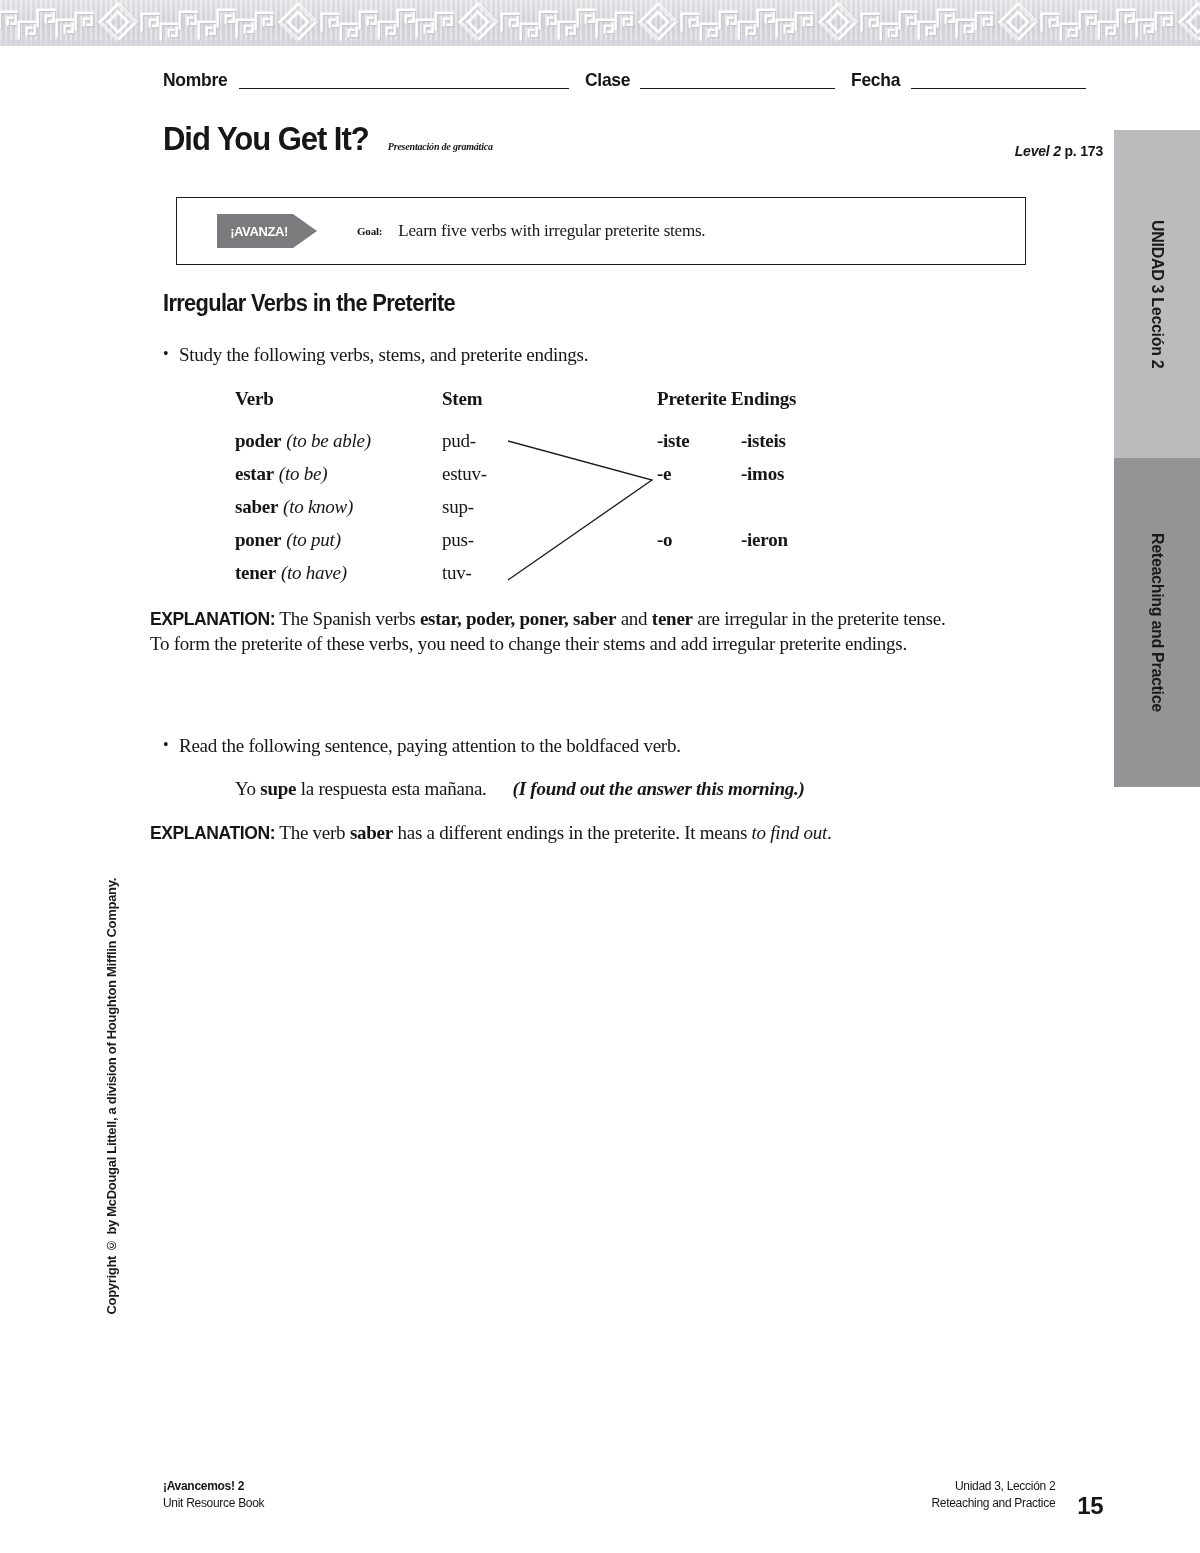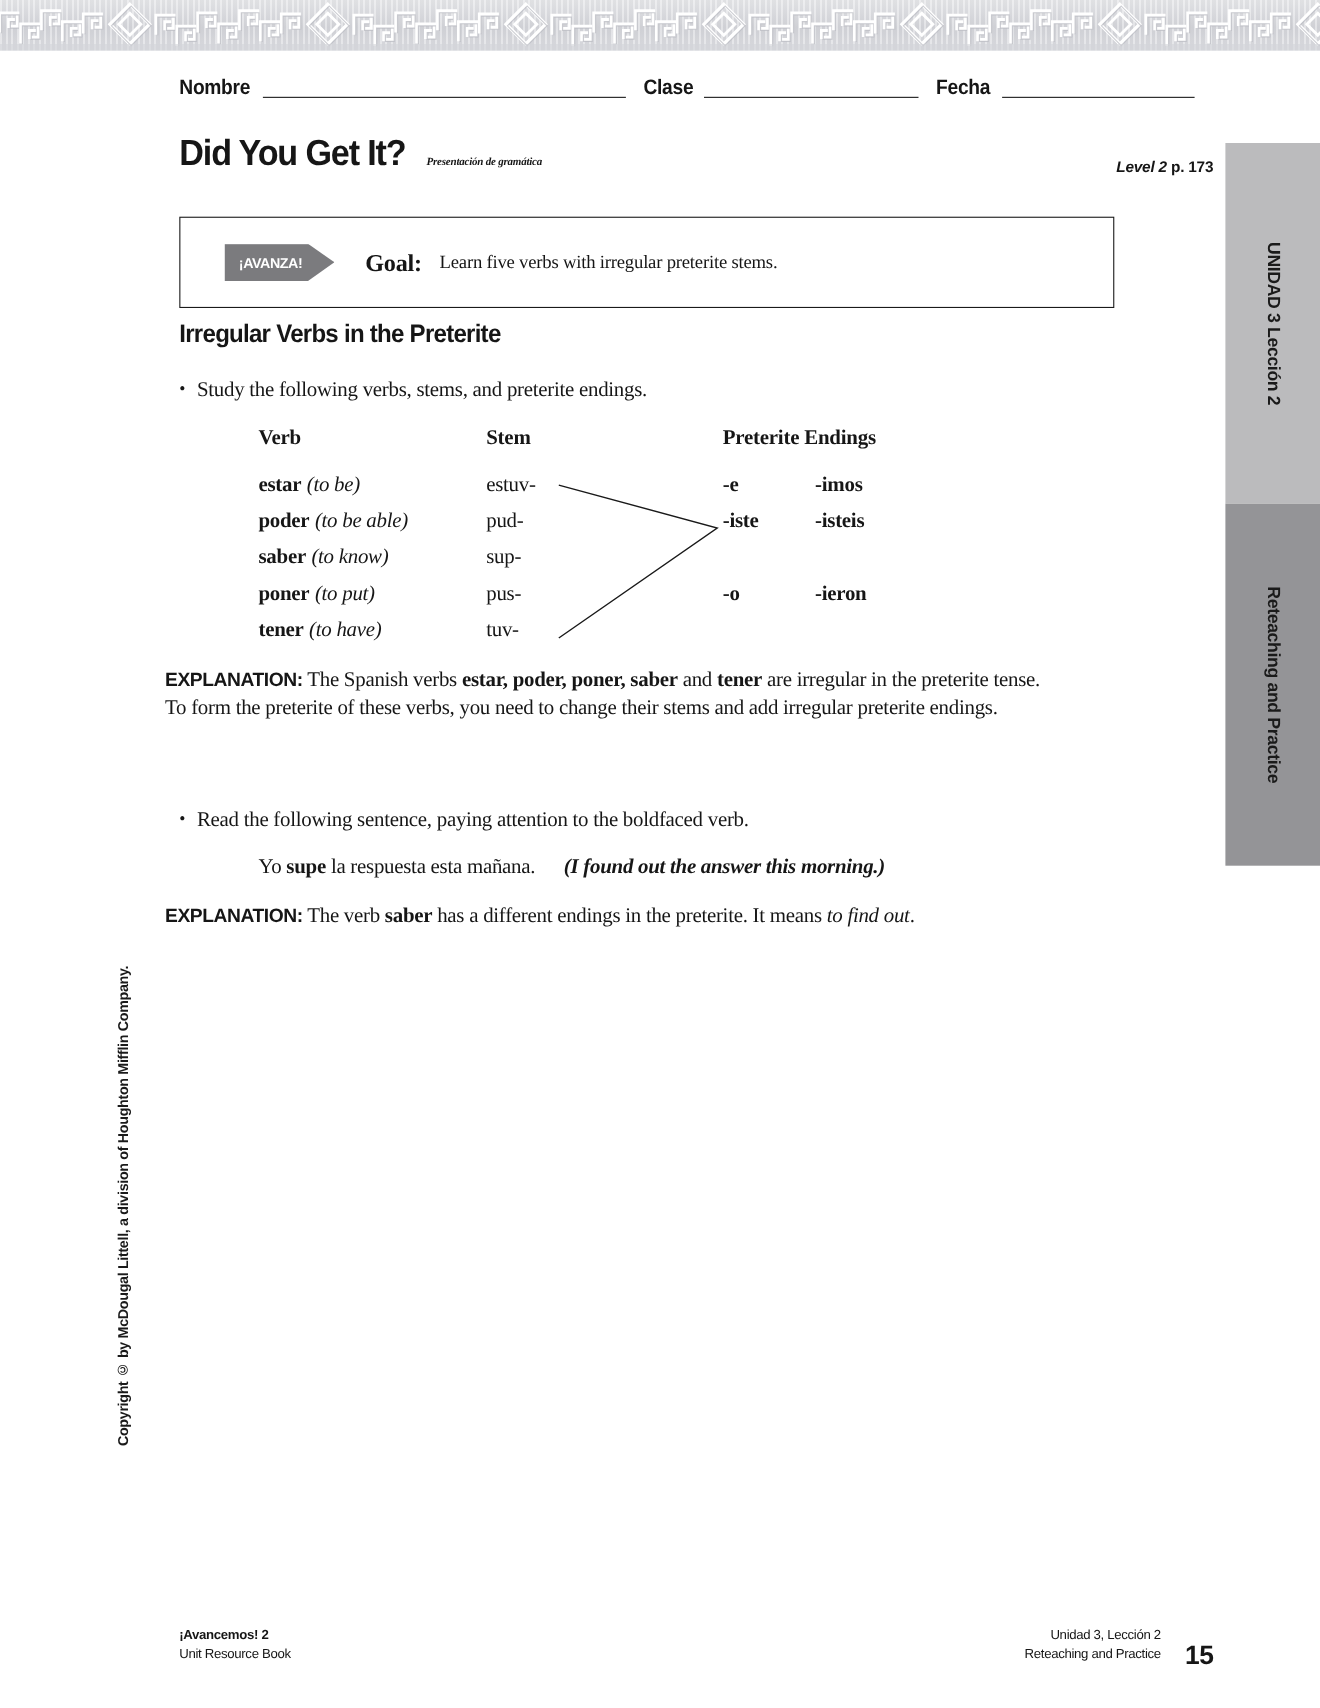--- a/index.html
+++ b/index.html
@@ -95,22 +95,22 @@
     font-weight: bold;
     white-space: nowrap;
     letter-spacing: -0.2px;
   }
   #level-ref .lvl { font-style: italic; }
   #level-ref .pg  { font-weight: bold; font-style: normal; }
 
   
   #goal-box {
     position: absolute;
-    left: 163px; top: 197px;
-    width: 850px; height: 83px;
+    left: 176px; top: 197px;
+    width: 850px; height: 68px;
     border: 1.5px solid #1a1a1a;
     box-sizing: border-box;
     display: flex;
     align-items: center;
   }
   #avanza-badge {
     position: relative;
     margin-left: 40px;
     width: 100px; height: 34px;
     flex: none;
@@ -127,23 +127,23 @@
     transform: translateY(-50%);
     width: 76px;
     text-align: center;
     color: #ffffff;
     font-family: "Liberation Sans", sans-serif;
     font-weight: bold;
     font-size: 13px;
     letter-spacing: -0.4px;
   }
   #goal-label {
-    margin-left: 28px;
-    font-weight: bold;
-    font-size: 22px;
+    margin-left: 40px;
+    font-weight: bold;
+    font-size: 11px;
     letter-spacing: -0.2px;
   }
   #goal-text {
     margin-left: 16px;
     font-size: 17px;
     letter-spacing: -0.2px;
   }
 
   
   #section-heading {
@@ -407,31 +407,31 @@
 </div>
 
 <div id="verb-table">
   <div class="row hrow">
     <div class="col-verb hdr">Verb</div>
     <div class="col-stem hdr">Stem</div>
     <div class="hdr">Preterite Endings</div>
   </div>
 
   <div class="row brow">
+    <div class="col-verb"><span class="vb">poder</span><span class="gl">(to be able)</span></div>
+    <div class="col-stem stem">pud-</div>
+    <div class="col-end1 end">-iste</div>
+    <div class="col-end2 end">-isteis</div>
+  </div>
+
+  <div class="row brow">
     <div class="col-verb"><span class="vb">estar</span><span class="gl">(to be)</span></div>
     <div class="col-stem stem">estuv-</div>
     <div class="col-end1 end">-e</div>
     <div class="col-end2 end">-imos</div>
-  </div>
-
-  <div class="row brow">
-    <div class="col-verb"><span class="vb">poder</span><span class="gl">(to be able)</span></div>
-    <div class="col-stem stem">pud-</div>
-    <div class="col-end1 end">-iste</div>
-    <div class="col-end2 end">-isteis</div>
   </div>
 
   <div class="row brow">
     <div class="col-verb"><span class="vb">saber</span><span class="gl">(to know)</span></div>
     <div class="col-stem stem">sup-</div>
     <div class="col-end1 end"></div>
     <div class="col-end2 end"></div>
   </div>
 
   <div class="row brow">

